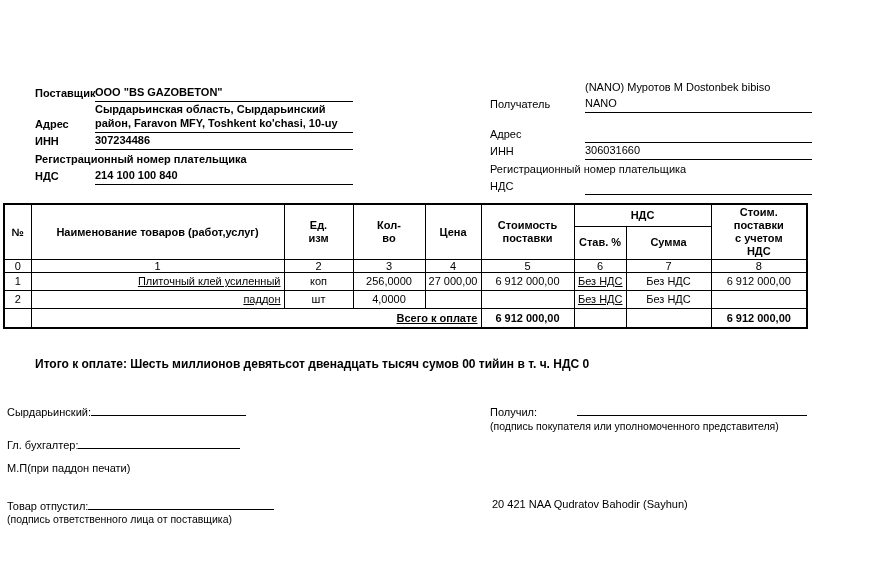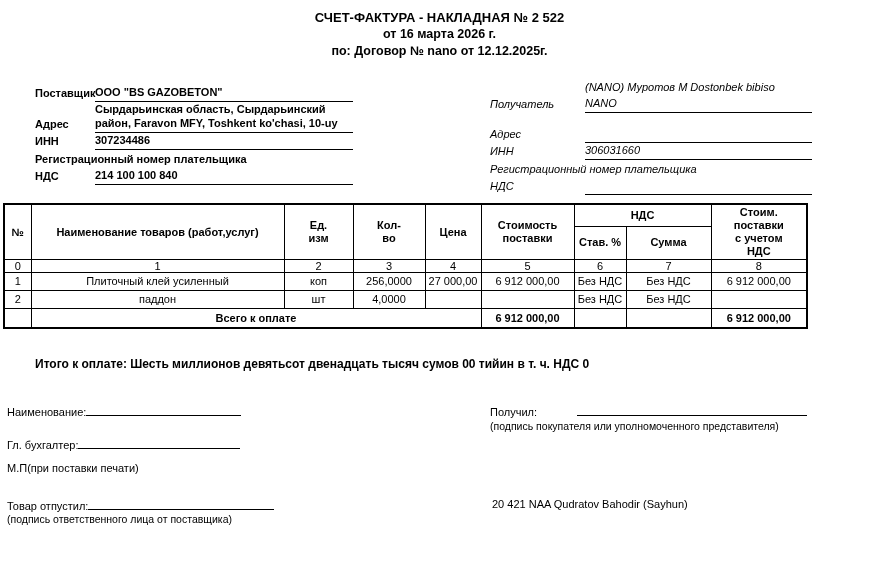--- a/index.html
+++ b/index.html
@@ -9,21 +9,21 @@
     overflow:hidden;
   }
   
   .doc-header { position:absolute; top:9px; left:0; width:100%; text-align:center; font-weight:bold; }
   .doc-header .h1 { font-size:13px; line-height:17px; }
   .doc-header .h2, .doc-header .h3 { font-size:12.5px; line-height:17px; }
 
   
   .party { position:absolute; }
   .party.supplier { left:35px; top:85px;  width:318px;font-weight:bold; }
-  .party.receiver { left:490px; top:80px; width:322px;font-style:italic; }
+  .party.receiver { left:490px; top:80px; width:322px; }
   .frow { display:flex; align-items:flex-end; }
   .flabel { flex:0 0 auto; padding-bottom:2px; line-height:14px; }
   .supplier .flabel { width:60px; }
   .receiver .flabel { width:95px; }
   .fvalue { flex:1 1 auto; border-bottom:1px solid #000; padding:0 0 2px 0; line-height:14px; min-height:14px; }
   .fvalue.noline { border-bottom:none; }
   .fvalue.empty2 { min-height:27px; }
   .fullrow { line-height:15px; padding:2px 0 1px 0; }
 
   
@@ -33,21 +33,21 @@
     border:2px solid #000; font-size:11px;
   }
   table.goods th, table.goods td {
     border:1px solid #000; padding:1px 3px; overflow:hidden;
     vertical-align:middle; line-height:13px;
   }
   table.goods thead th { font-weight:bold; text-align:center; }
   .pre { white-space:pre-line; }
   tr.idxrow td { text-align:center; height:12px; line-height:11px; padding:0 2px; }
   tbody td { height:15px; }
-  td.al { text-align:center; }
+  td.al { text-align:right;text-decoration:underline; }
   td.ac { text-align:center; }
   td.ar { text-align:center; }
   tr.totalrow td { font-weight:bold; height:16px; }
 
   
   .totals-line { position:absolute; left:35px; top:357px; font-weight:bold; font-size:12px; }
 
   
   .sig { position:absolute; white-space:nowrap; }
   .uline { display:inline-block; border-bottom:1px solid #000; height:12px; vertical-align:baseline; }
@@ -64,25 +64,20 @@
   .sig-released   { left:7px;  top:497px; }
   .sig-released .uline   { width:186px; }
   .note-released  { left:7px;  top:513px; }
   .released-by    { left:492px; top:498px; }
 </style>
 </head>
 <body>
 
 <div class="doc">
 
-  <div class="doc-header">
-    <div class="h1">СЧЕТ-ФАКТУРА - НАКЛАДНАЯ № 2 522</div>
-    <div class="h2">от 16 марта 2026 г.</div>
-    <div class="h3">по: Договор № nano от 12.12.2025г.</div>
-  </div>
 
   <div class="party supplier">
     <div class="frow">
       <div class="flabel">Поставщик</div>
       <div class="fvalue">ООО "BS GAZOBETON"</div>
     </div>
     <div class="frow">
       <div class="flabel">Адрес</div>
       <div class="fvalue">Сырдарьинская область, Сырдарьинский район, Faravon MFY, Toshkent ko'chasi, 10-uy</div>
     </div>
@@ -196,33 +191,33 @@
         <td></td>
         <td></td>
         <td class="ar">6 912 000,00</td>
       </tr>
     </tbody>
   </table>
 
   <div class="totals-line">Итого к оплате: Шесть миллионов девятьсот двенадцать тысяч сумов 00 тийин  в т. ч. НДС 0</div>
 
   <div class="sig sig-director">
-    <span>Наименование:</span><span class="uline"></span>
+    <span>Сырдарьинский:</span><span class="uline"></span>
   </div>
 
   <div class="sig sig-received">
     <span class="lbl">Получил:</span><span class="uline"></span>
   </div>
   <div class="sig note note-received">(подпись покупателя или уполномоченного представителя)</div>
 
   <div class="sig sig-accountant">
     <span>Гл. бухгалтер:</span><span class="uline"></span>
   </div>
 
-  <div class="sig sig-stamp">М.П(при поставки печати)</div>
+  <div class="sig sig-stamp">М.П(при паддон печати)</div>
 
   <div class="sig sig-released">
     <span>Товар  отпустил:</span><span class="uline"></span>
   </div>
   <div class="sig note note-released">(подпись ответственного лица от поставщика)</div>
 
   <div class="sig released-by">20 421 NAA Qudratov Bahodir (Sayhun)</div>
 
 </div>
 

